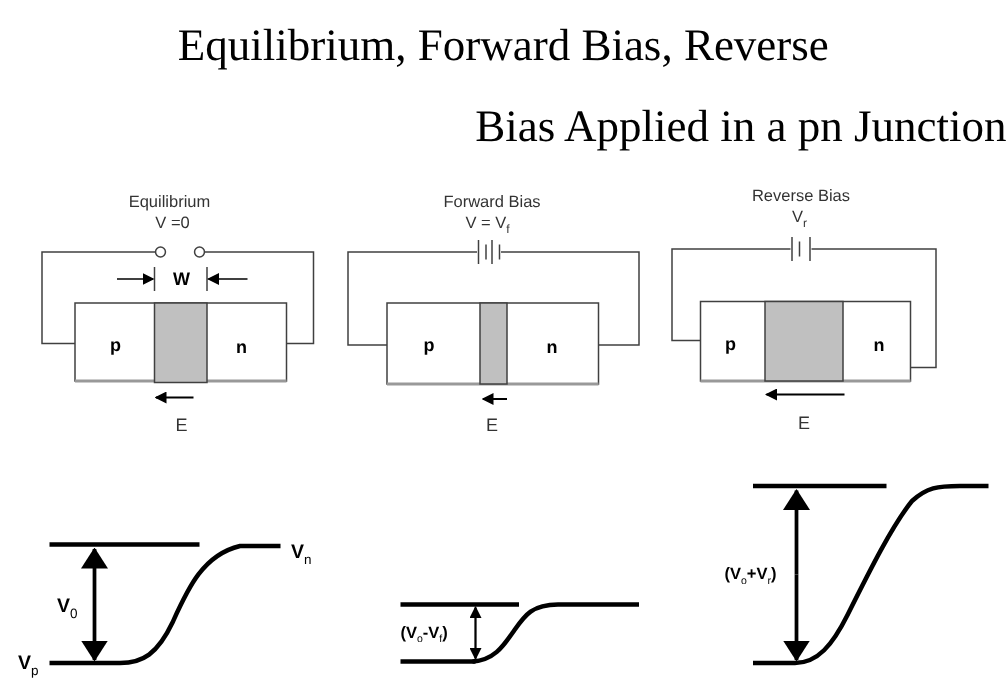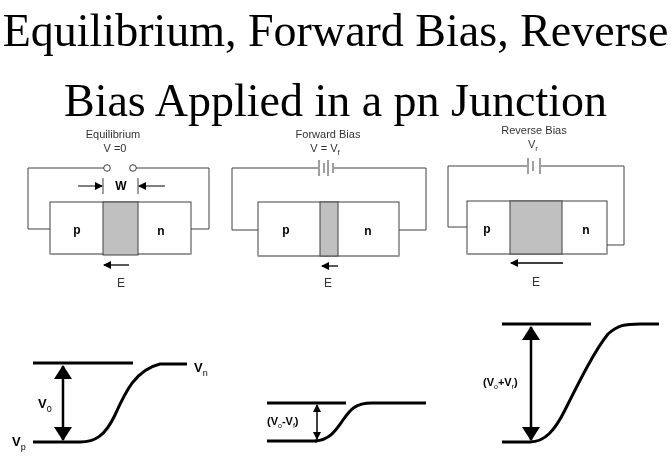--- a/index.html
+++ b/index.html
@@ -1,20 +1,20 @@
 <!DOCTYPE html>
 <html><head>
 <meta charset="utf-8">
 <style>
   html, body { margin:0; padding:0; background:#ffffff; }
   body { width:671px; height:464px; position:relative; overflow:hidden; }
   .title { position:absolute; left:0; width:671px; text-align:center;
-    font-family:"Liberation Serif","DejaVu Serif",serif; font-size:46px; color:#000; line-height:46px; }
+    font-family:"Liberation Serif","DejaVu Serif",serif; font-size:30px; color:#000; line-height:46px; }
   #t1 { top:8px; }
-  #t2 { top:78px; }
+  #t2 { top:62px;text-align:right; }
   svg { position:absolute; left:0; top:0; }
   .lbl { font-family:"Liberation Sans","DejaVu Sans",sans-serif; fill:#333; font-size:11px; }
   .pn { font-family:"Liberation Sans","DejaVu Sans",sans-serif; font-weight:bold; fill:#000; font-size:12px; }
   .bl { font-family:"Liberation Sans","DejaVu Sans",sans-serif; font-weight:bold; fill:#000; }
 </style>
 </head>
 <body>
 
 <div class="title" id="t1">Equilibrium, Forward Bias, Reverse</div>
 <div class="title" id="t2">Bias Applied in a pn Junction</div>

